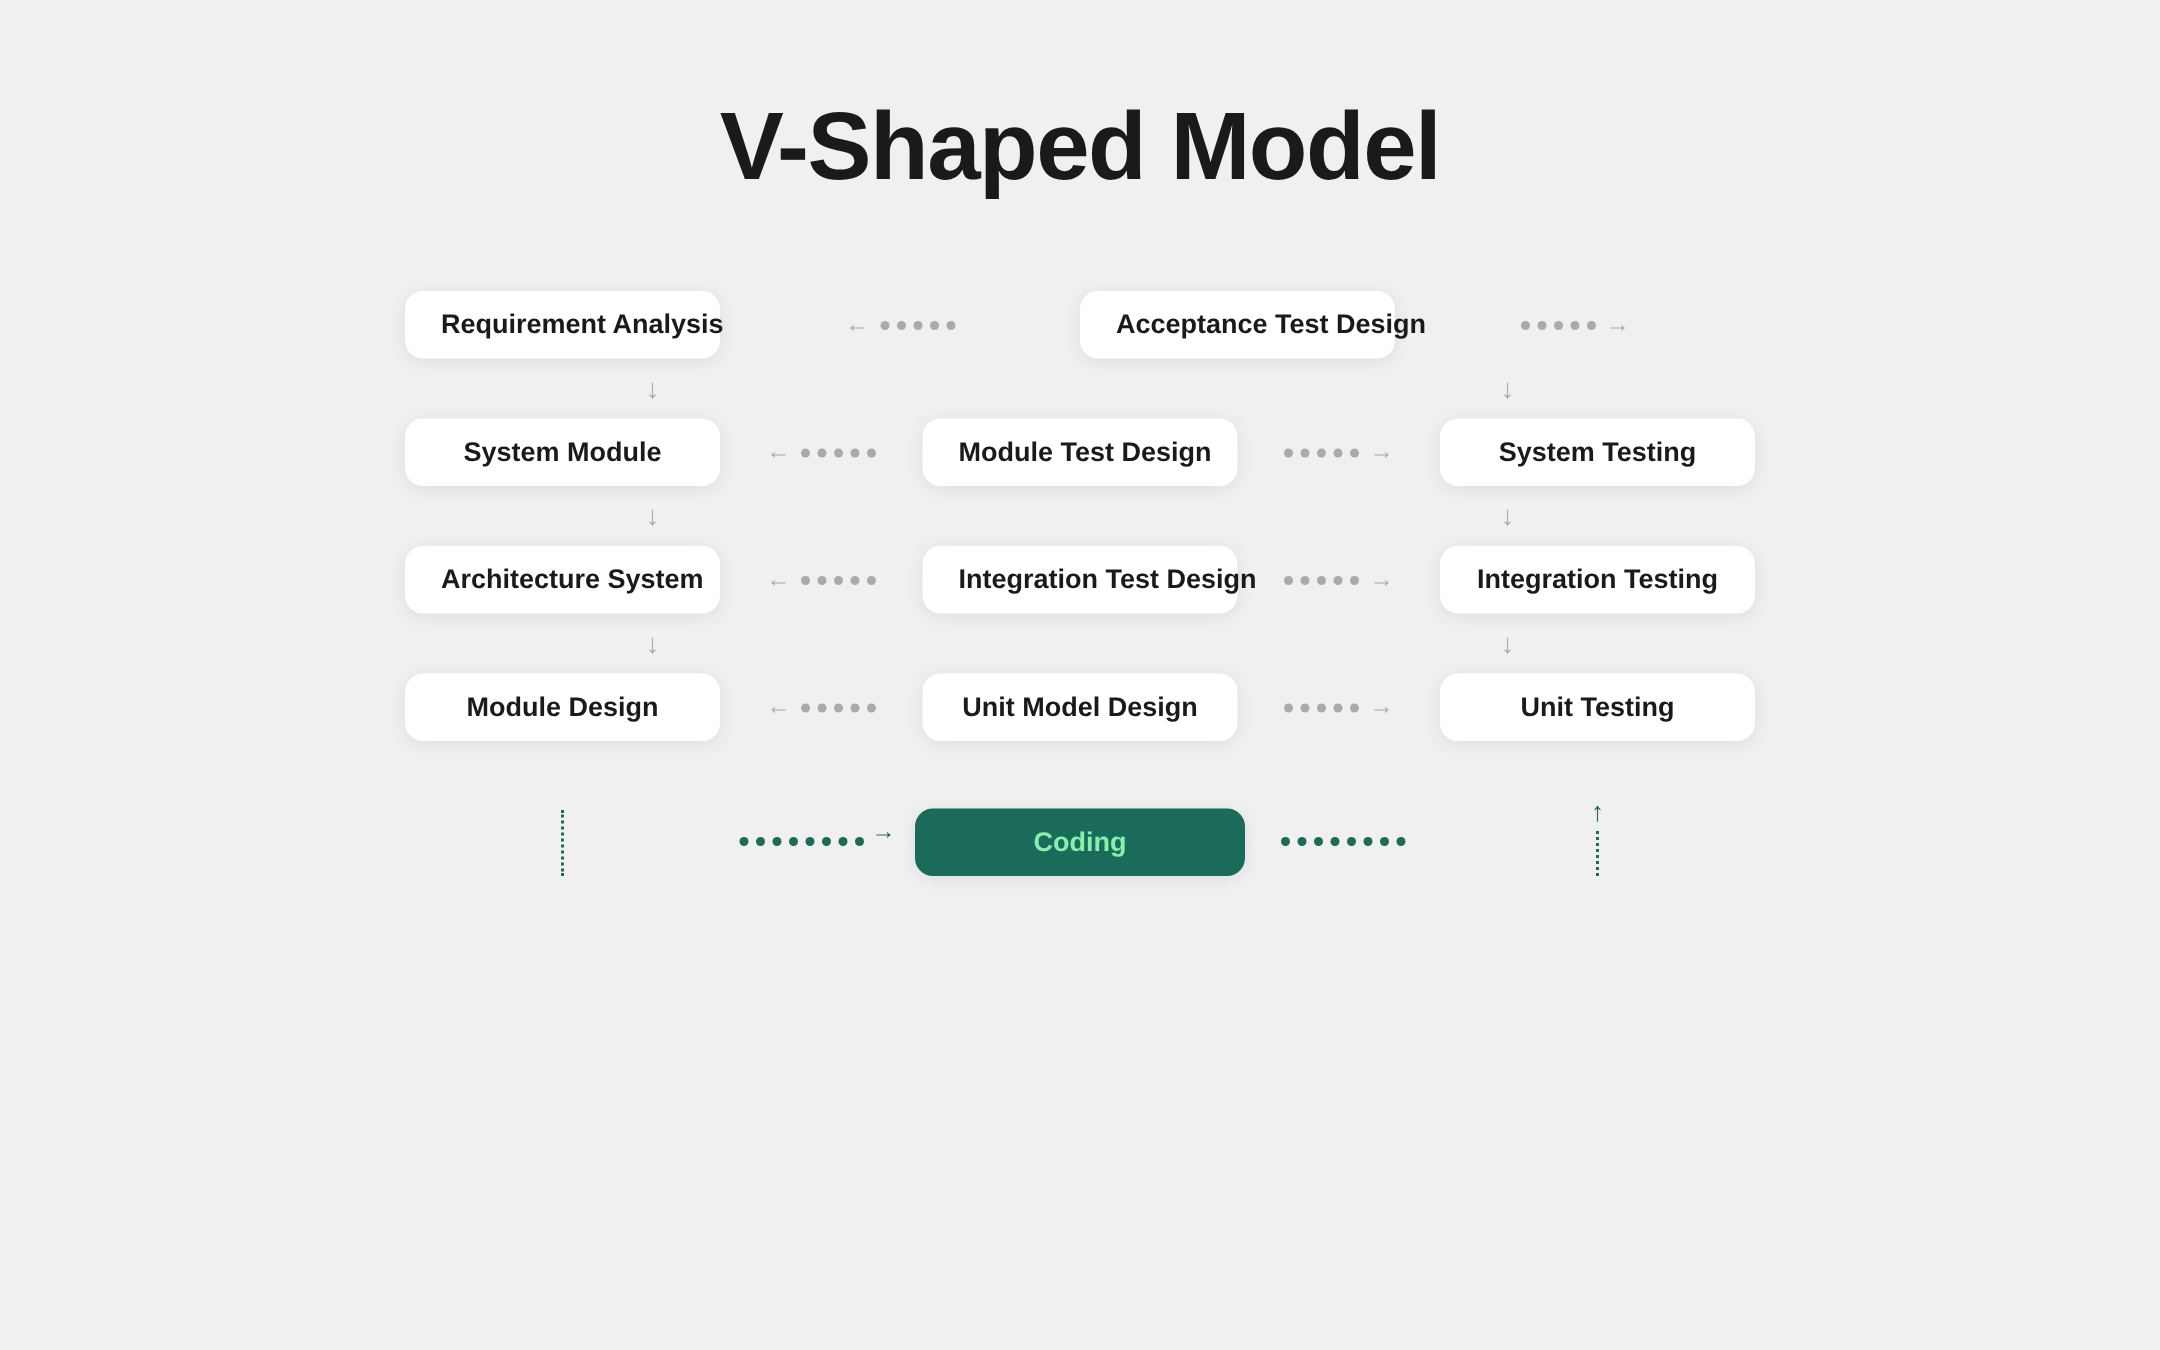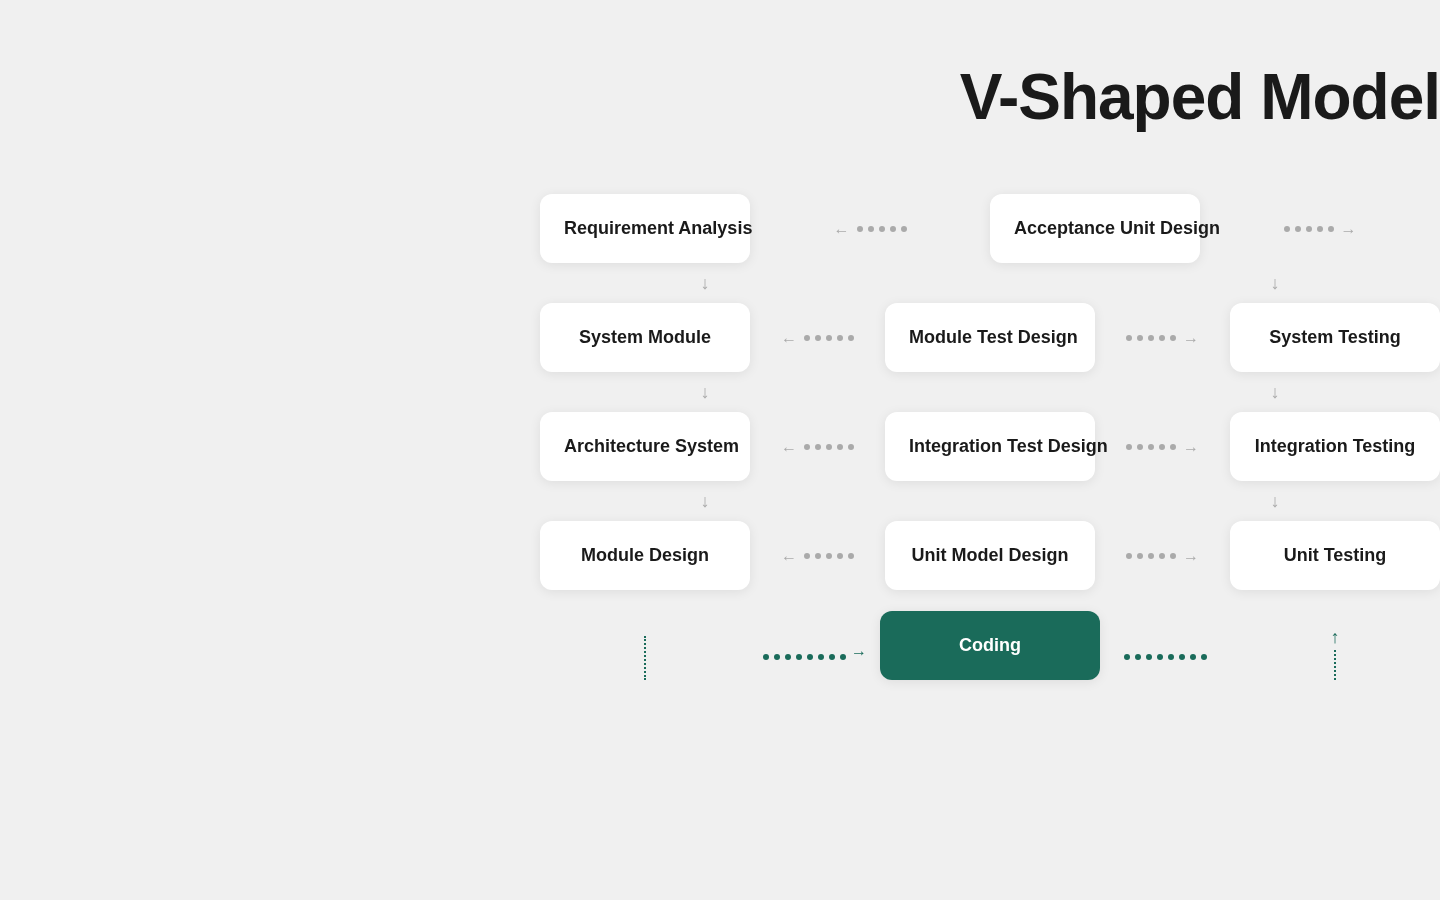--- a/index.html
+++ b/index.html
@@ -11,21 +11,21 @@
       align-items: center;
       min-height: 900px;
       width: 1440px;
     }
     .page {
       width: 1440px;
       min-height: 900px;
       background: #f0f0f0;
       display: flex;
       flex-direction: column;
-      align-items: flex-end;
+      align-items: center;
       padding-top: 60px;
     }
     .title {
       font-size: 64px;
       font-weight: 800;
       color: #1a1a1a;
       margin-bottom: 60px;
       letter-spacing: -1px;
     }
     .diagram {
@@ -39,31 +39,31 @@
     .row {
       display: flex;
       align-items: center;
       width: 100%;
       justify-content: space-between;
     }
     .box {
       background: #ffffff;
       border-radius: 12px;
       box-shadow: 0 2px 12px rgba(0,0,0,0.08);
-      padding: 24px 24px;
+      padding: 12px 24px;
       font-size: 18px;
       font-weight: 600;
       color: #1a1a1a;
       width: 210px;
       text-align: center;
       white-space: nowrap;
     }
     .box.coding {
       background: #1a6b5a;
-      color: #ffffff;
+      color: #86efac;
       width: 220px;
     }
     
     .connector {
       display: flex;
       align-items: center;
       gap: 5px;
       flex: 1;
       justify-content: center;
     }
@@ -117,21 +117,21 @@
     <div class="row">
       <div class="box">Requirement Analysis</div>
       <div class="connector">
         <span class="arrow-left">←</span>
         <span class="dot"></span>
         <span class="dot"></span>
         <span class="dot"></span>
         <span class="dot"></span>
         <span class="dot"></span>
       </div>
-      <div class="box">Acceptance Unit Design</div>
+      <div class="box">Acceptance Test Design</div>
       <div class="connector">
         <span class="dot"></span>
         <span class="dot"></span>
         <span class="dot"></span>
         <span class="dot"></span>
         <span class="dot"></span>
         <span class="arrow-right">→</span>
       </div>
     </div>
 

